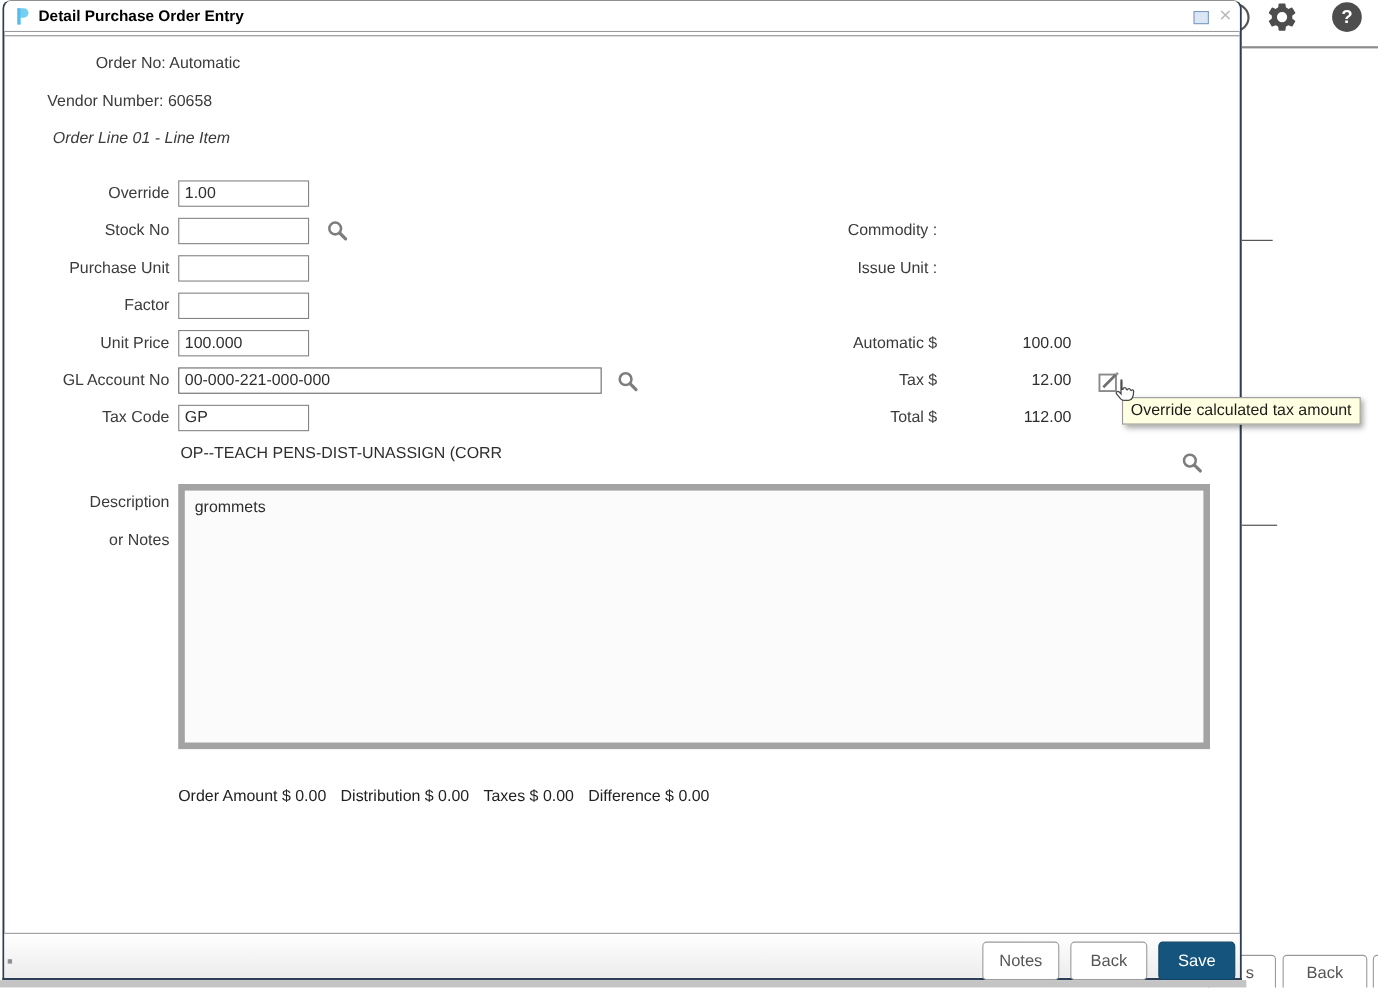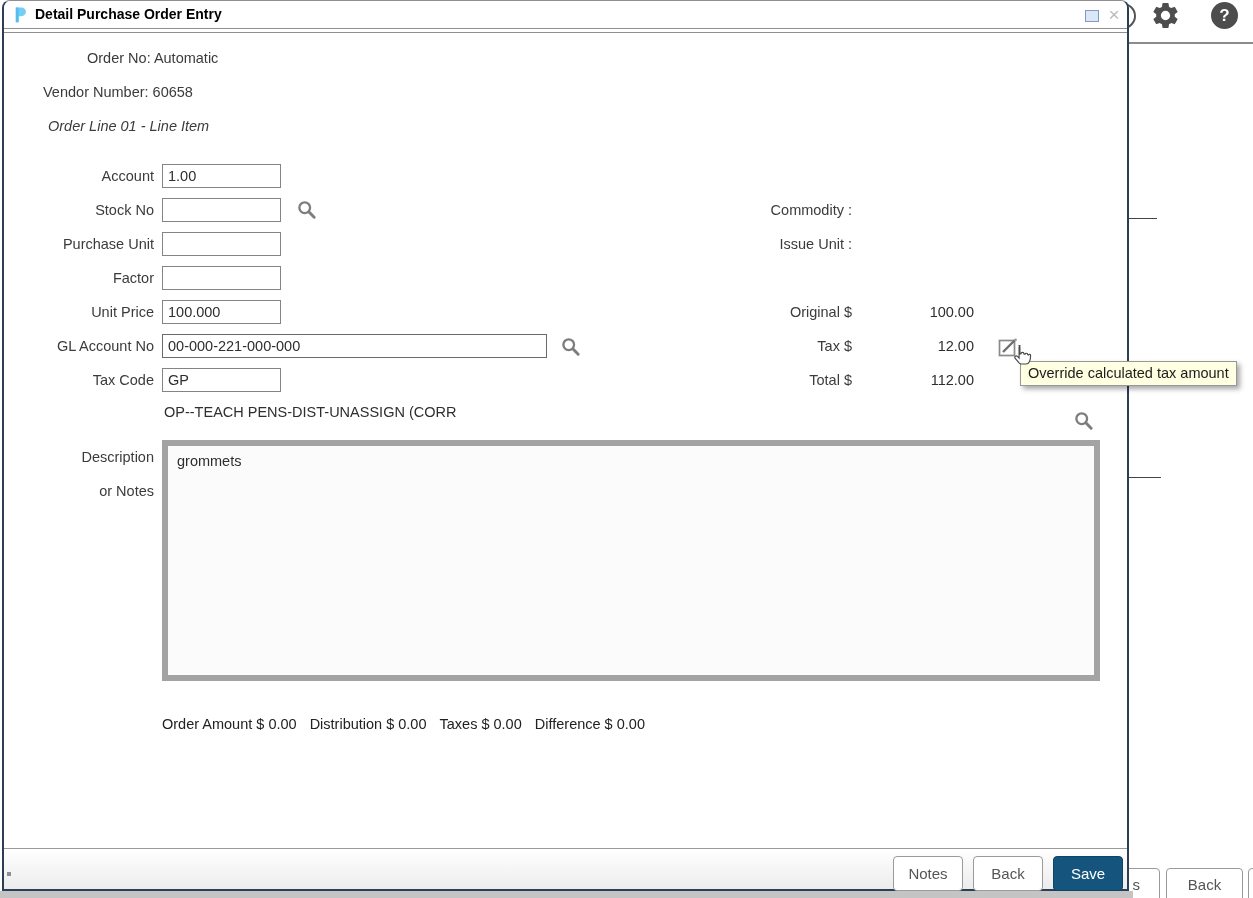--- a/index.html
+++ b/index.html
@@ -109,21 +109,21 @@
       <span class="w-title">Detail Purchase Order Entry</span>
       <span class="w-max"></span>
       <span class="w-close">×</span>
       <div class="groove"></div>
     </div>
 
     <div class="hline hl-0">Order No: Automatic</div>
     <div class="hline hl-1">Vendor Number: 60658</div>
     <div class="hline hl-2">Order Line 01 - Line Item</div>
 
-    <div class="flabel" style="top:163px">Account</div>
+    <div class="flabel" style="top:163px">Override</div>
     <input class="finput w-small" style="top: 163px;" value="1.00">
 
     <div class="flabel" style="top:197px">Stock No</div>
     <input class="finput w-small" style="top: 197px;" value="">
     <span class="search-ic" style="left:292px;top:198px">
       <svg viewBox="0 0 20 20" width="21" height="21">
           <circle cx="8.3" cy="8.3" r="5.1" fill="none" stroke="#7d7d7d" stroke-width="2.2"></circle>
           <line x1="12.2" y1="12.2" x2="17.3" y2="17.3" stroke="#7d7d7d" stroke-width="2.8" stroke-linecap="round"></line>
         </svg>
     </span>
@@ -147,21 +147,21 @@
     </span>
 
     <div class="flabel" style="top:367px">Tax Code</div>
     <input class="finput w-small" style="top: 367px;" value="GP">
 
     <div class="gl-desc">OP--TEACH PENS-DIST-UNASSIGN (CORR</div>
 
     <div class="rlabel" style="top:200px">Commodity :</div>
     <div class="rlabel" style="top:234px">Issue Unit :</div>
 
-    <div class="rlabel" style="top:302px">Original $</div>
+    <div class="rlabel" style="top:302px">Automatic $</div>
     <div class="rvalue" style="top:302px">100.00</div>
 
     <div class="rlabel" style="top:336px">Tax $</div>
     <div class="rvalue" style="top:336px">12.00</div>
 
     <div class="rlabel" style="top:370px">Total $</div>
     <div class="rvalue" style="top:370px">112.00</div>
 
     <span class="edit-ic">
       <svg viewBox="0 0 21 21" width="21" height="21">

